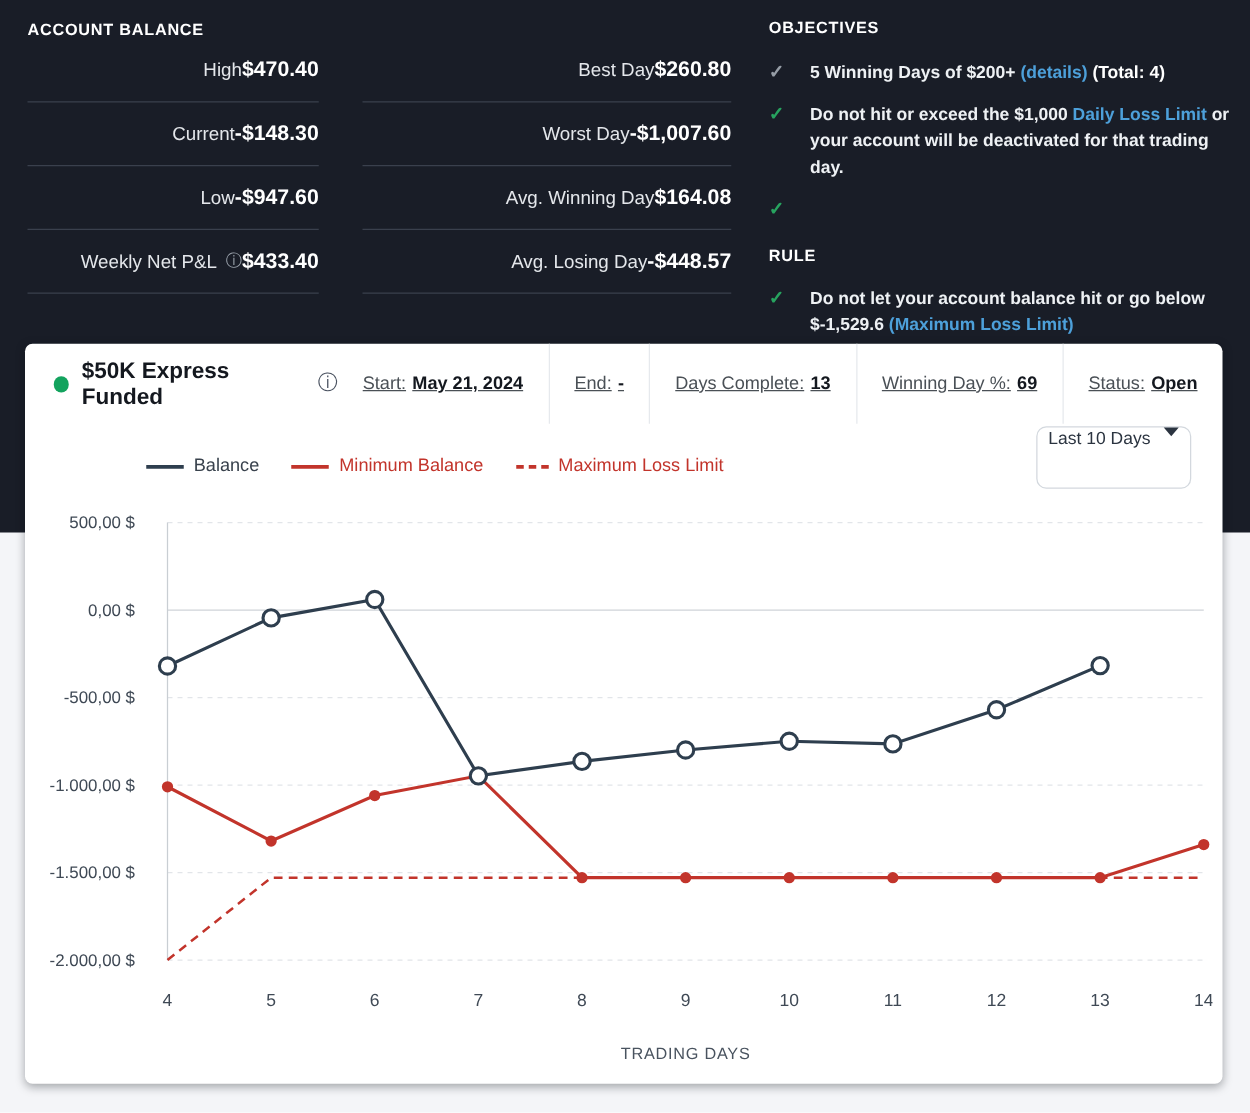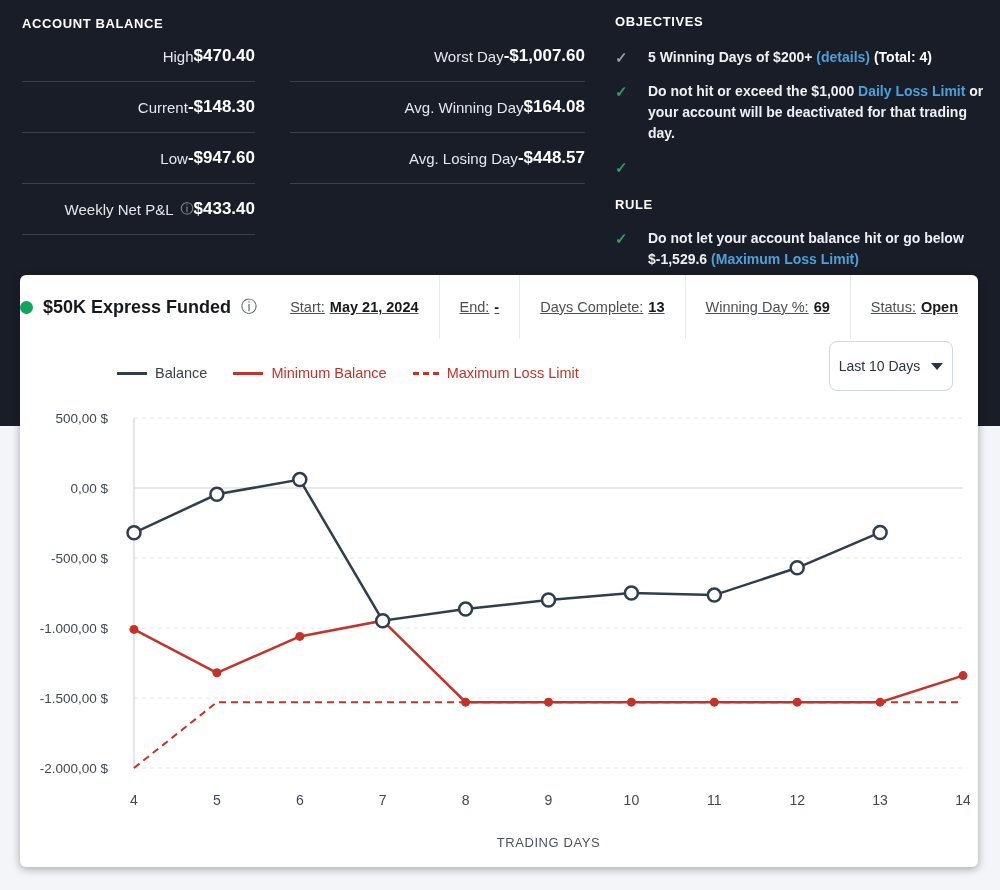--- a/index.html
+++ b/index.html
@@ -40,21 +40,21 @@
   .obj-text .link { color:#4da0da; font-weight:600; cursor:pointer; }
   .obj-text .bold { font-weight:700; color:#ffffff; }
   .rule-title { margin-top:19px; margin-bottom:16px; }
   
   .card {
     position:absolute; left:20px; top:275px; width:958px; height:592px;
     background:#ffffff; border-radius:6px;
     box-shadow:0 2px 8px rgba(10,14,20,0.35);
   }
   .card-header { height:64px; display:flex; align-items:stretch; }
-  .title-cell { flex:1 1 auto; display:flex; align-items:center; gap:10px; }
+  .title-cell { flex:1 1 auto; display:flex; align-items:center; padding-left:23px; gap:10px; }
   .green-dot { width:13px; height:13px; border-radius:50%; background:#13a35e; }
   .acct-name { font-size:18px; font-weight:700; color:#14181f; }
   .info-icon { font-size:16px; color:#4a5260; line-height:1; cursor:pointer; }
   .hstat {
     display:flex; align-items:center; justify-content:center; gap:5px;
     padding:0 20px; font-size:14.5px; color:#4a5056; white-space:nowrap;text-decoration:underline;
   }
   .hstat + .hstat { border-left:1px solid #e6e9ed; }
   .hstat .hval { font-weight:700; color:#14181f; }
   
@@ -66,21 +66,21 @@
   .swatch.sw-balance { border-top:3.5px solid #2e3e4e; }
   .swatch.sw-min     { border-top:3.5px solid #c2342b; }
   .swatch.sw-max     { width:26px; border-top:3px dashed #c2342b; }
   .legend-label { font-size:14.5px; }
   .legend-label.lbl-dark { color:#39424d; }
   .legend-label.lbl-red  { color:#c2342b; }
   
   .range-dd {
     position:absolute; right:25px; top:66px; width:124px; height:50px;
     background:#fff; border:1px solid #d3d8de; border-radius:8px;
-    display:flex; align-items:center; justify-content:center; gap:11px;
+    display:flex; justify-content:center; gap:11px;
     font-size:14px; color:#2b3440; cursor:pointer;
   }
   .caret-down {
     width:0; height:0; border-left:6px solid transparent; border-right:6px solid transparent;
     border-top:7px solid #2b3440;
   }
   
   #chart-svg { position:absolute; left:10px; top:130px; }
   .ytick, .xtick { font-size:13.5px; fill:#3f4955; font-family:"Liberation Sans", sans-serif; }
   .xtick { font-size:14px; }
@@ -109,20 +109,24 @@
     <div class="stat-row">
       <span class="stat-label">
         <span>Weekly Net P&amp;L</span>
         <span class="mini-info">ⓘ</span>
       </span>
       <span class="stat-value">$433.40</span>
     </div>
   </div>
 
   <div class="stat-col col2">
+    <div class="stat-row">
+      <span class="stat-label">Best Day</span>
+      <span class="stat-value">$260.80</span>
+    </div>
     <div class="stat-row">
       <span class="stat-label">Worst Day</span>
       <span class="stat-value">-$1,007.60</span>
     </div>
     <div class="stat-row">
       <span class="stat-label">Avg. Winning Day</span>
       <span class="stat-value">$164.08</span>
     </div>
     <div class="stat-row">
       <span class="stat-label">Avg. Losing Day</span>

